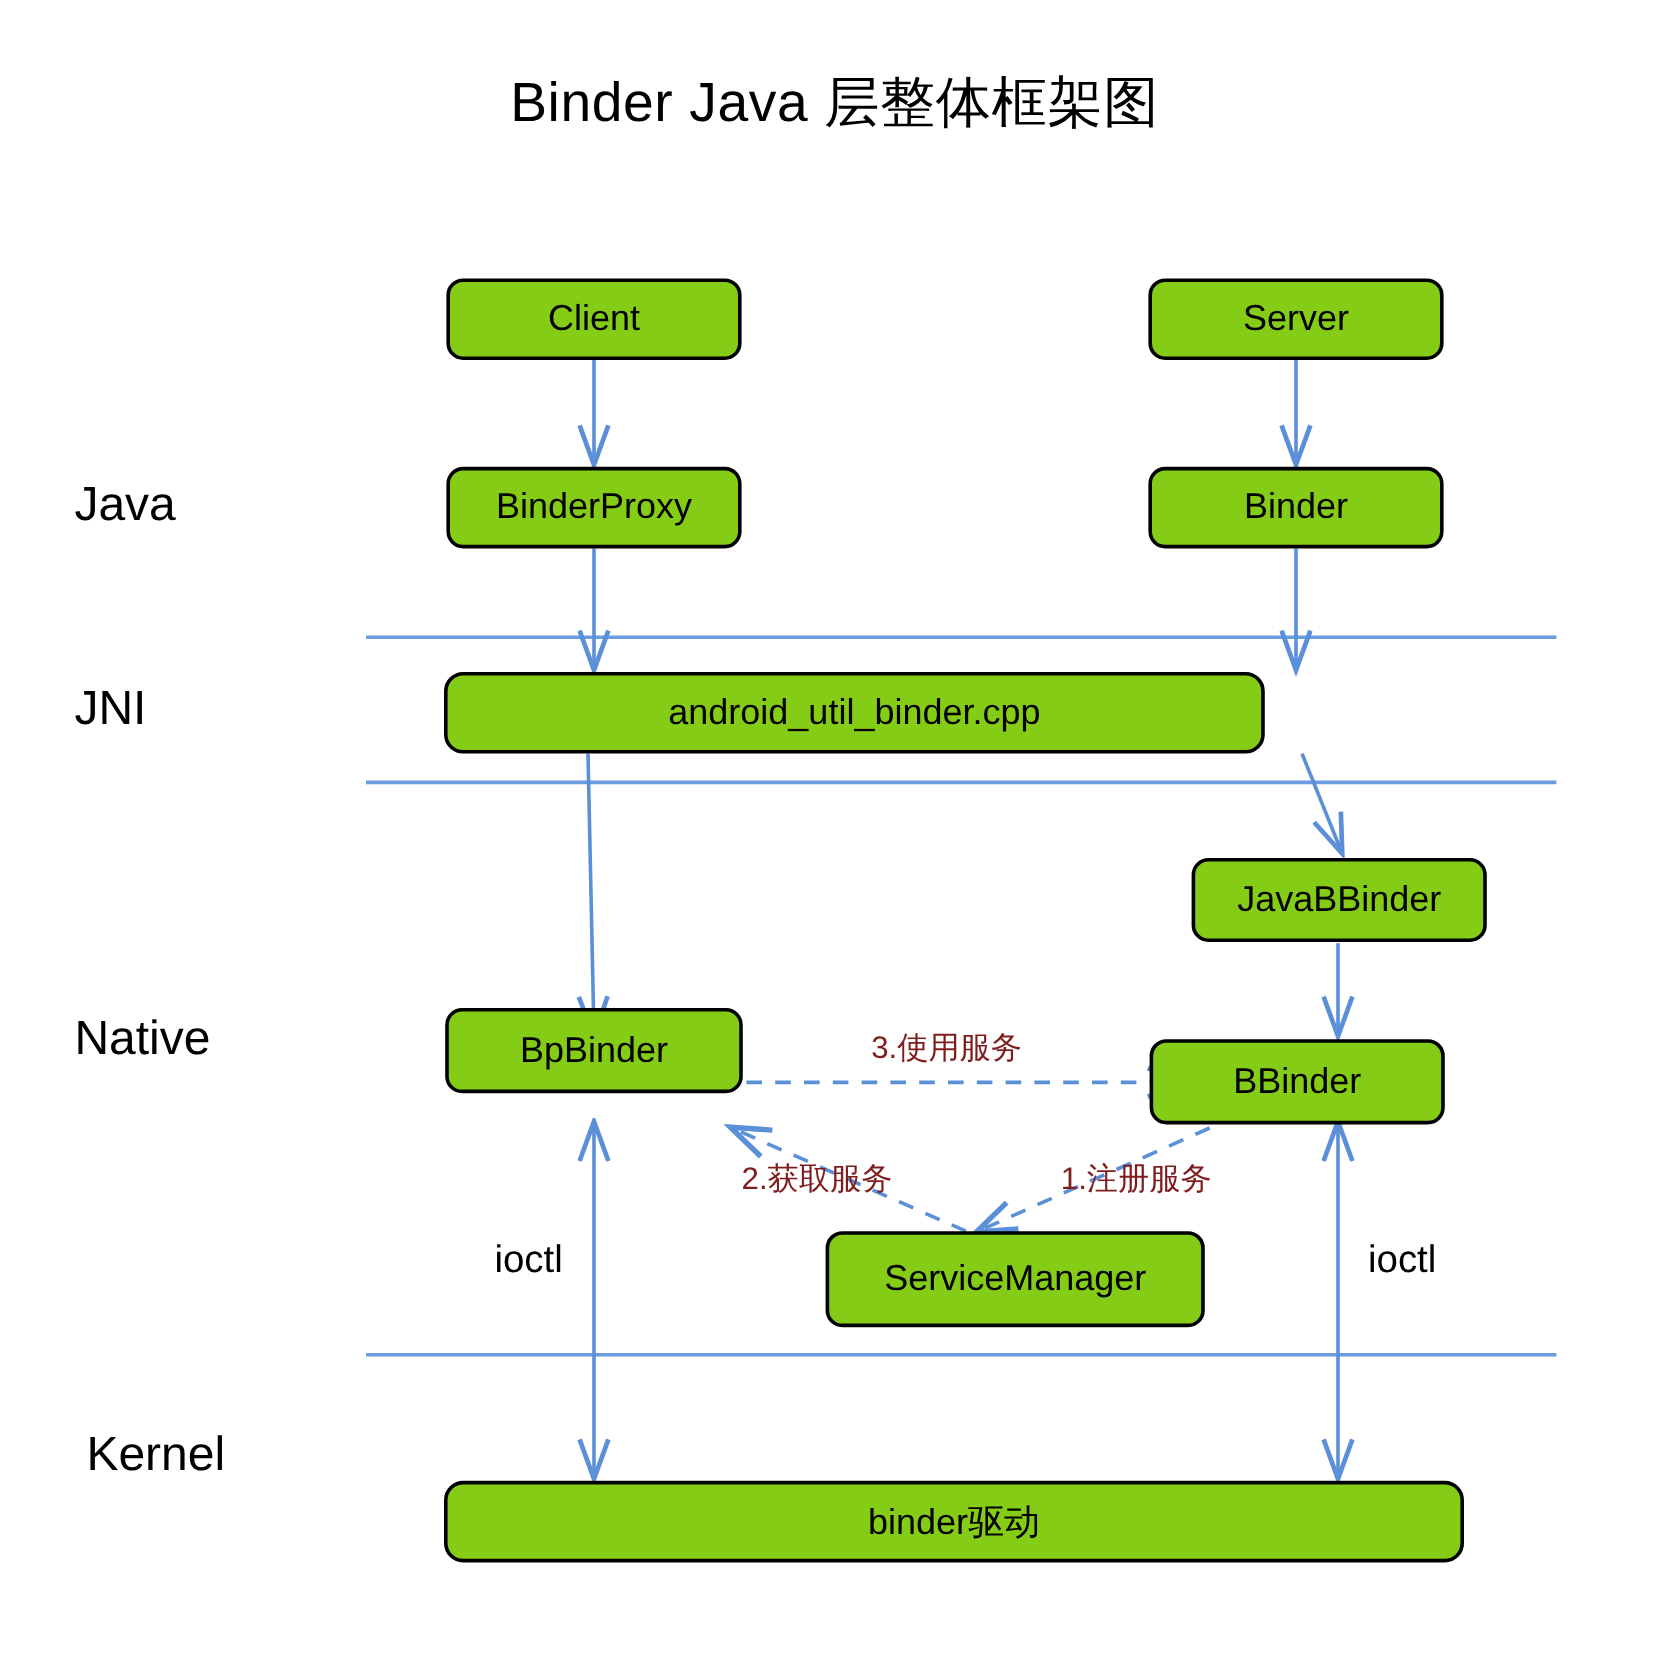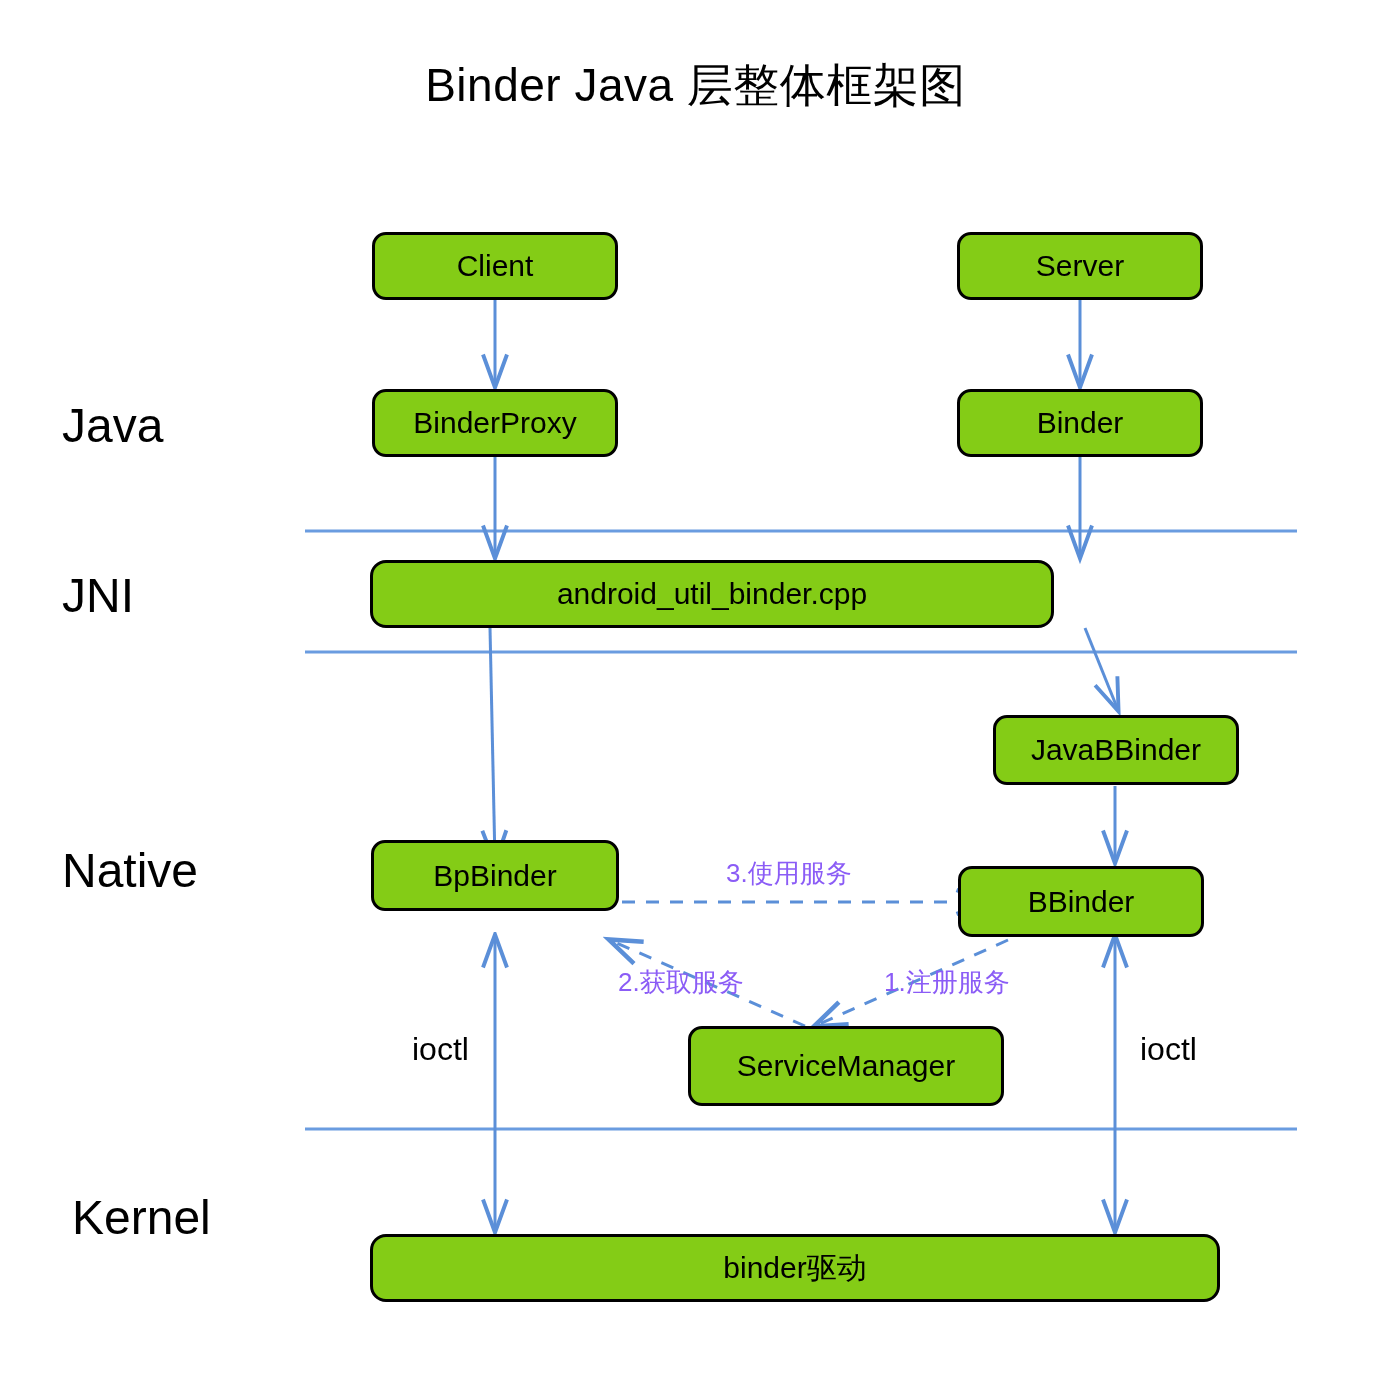--- a/index.html
+++ b/index.html
@@ -33,21 +33,21 @@
     top: 55px;
     width: 1391px;
     text-align: center;
     font-size: 46px;
     letter-spacing: 0.5px;
     white-space: nowrap;
   }
 
   .layer-label {
     position: absolute;
-    font-size: 48px;
+    font-size: 40px;
     white-space: nowrap;
     color: #000;
   }
 
   .node {
     position: absolute;
     box-sizing: border-box;
     border: 3.5px solid #000000;
     border-radius: 14px;
     background: #84cc16;
@@ -58,21 +58,21 @@
     color: #000000;
     white-space: nowrap;
     z-index: 3;
   }
   .node.wide { border-radius: 16px; font-size: 30px; }
 
   .edge-label {
     position: absolute;
     font-size: 26px;
     white-space: nowrap;
-    color: #8b5cf6;
+    color: #7f1d1d;
     z-index: 4;
     background: transparent;
   }
   .ioctl-label {
     position: absolute;
     font-size: 32px;
     white-space: nowrap;
     color: #000000;
     z-index: 4;
   }

